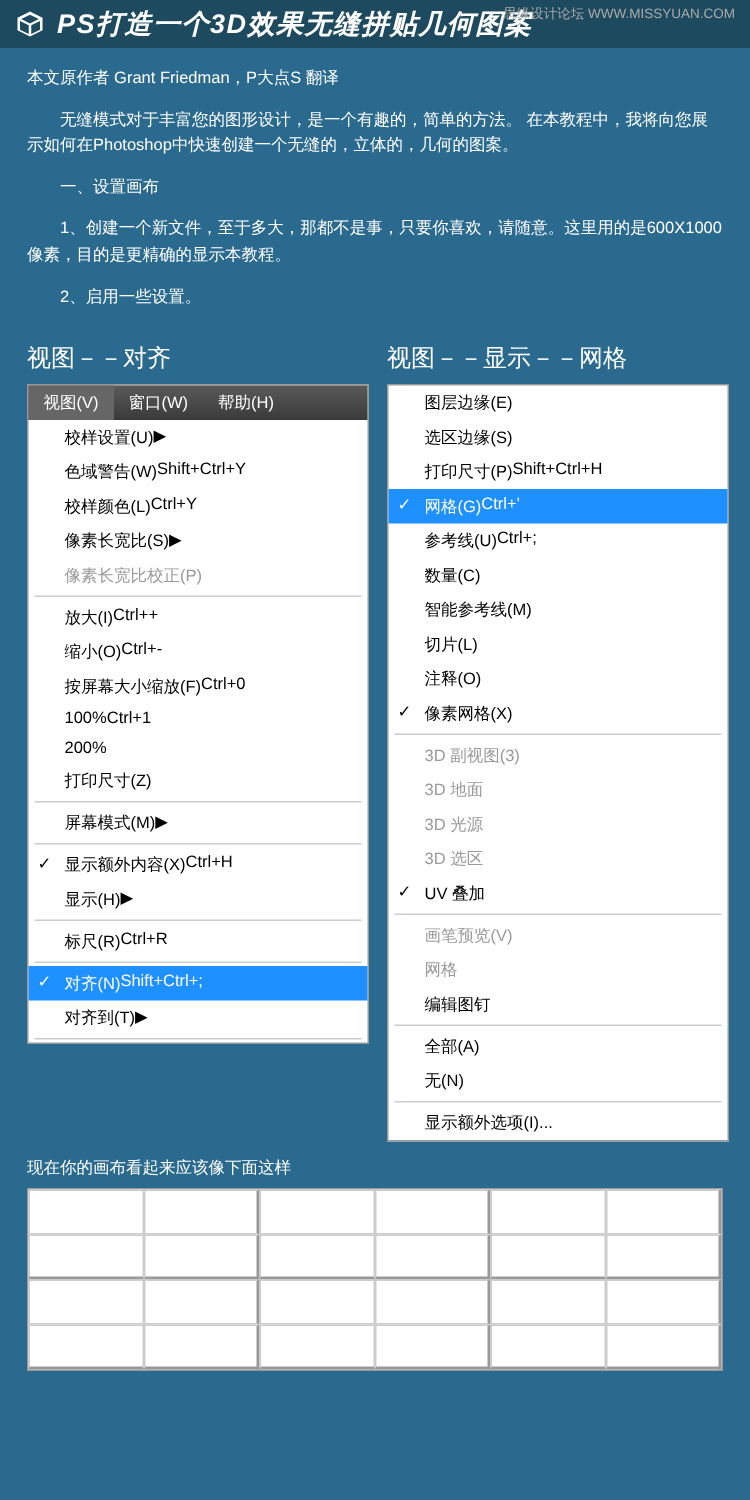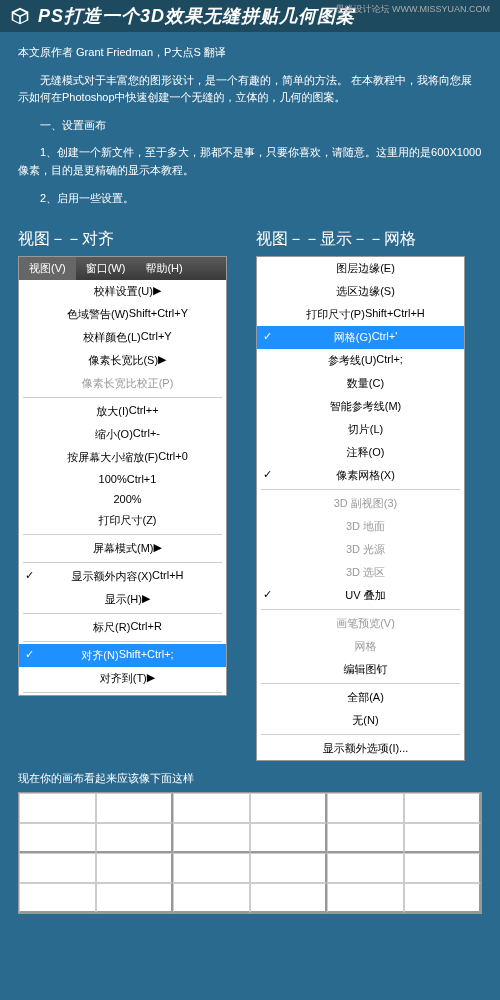--- a/index.html
+++ b/index.html
@@ -6,25 +6,25 @@
 body{width:500px;background:#2b6a8f;color:#fff;font-size:11px}
 .header{background:#1e4a5f;padding:4px 10px;display:flex;align-items:center;gap:8px}
 .logo{width:20px;height:20px}
 .header-title{font-size:18px;font-weight:bold;font-style:italic;letter-spacing:1px}
 .watermark{position:absolute;top:3px;right:10px;color:#aaa;font-size:9px}
 .content{padding:12px 18px}
 .content p{margin-bottom:10px;line-height:1.6}
 .menus{display:flex;gap:12px;padding:0 18px}
 .menu-col{flex:1}
 .menu-label{margin-bottom:6px;font-size:16px}
-.menu{background:#fff;color:#000;border:1px solid #999;font-size:11px;width:209px}
+.menu{background:#fff;color:#000;border:1px solid #999;font-size:11px;width:228px}
 .menubar{background:linear-gradient(#5a5a5a,#3a3a3a);color:#fff;display:flex;padding:0}
 .menubar span{padding:4px 10px}
 .menubar span.sel{background:#666}
-.mi{display:flex;justify-content:center;padding:4px 14px 4px 24px;position:relative;cursor:pointer}
+.mi{display:flex;justify-content:flex-start;padding:4px 14px 4px 24px;position:relative;cursor:pointer}
 .mi.sel{background:#1e90ff;color:#fff}
 .mi.dis{color:#999}
 .mi .chk{position:absolute;left:6px}
 .sep{border-top:1px solid #ccc;margin:2px 4px}
 .gridwrap{padding:10px 18px}
 .grid{background:#fff;border:1px solid #999;display:grid;grid-template-columns:repeat(6,1fr);grid-template-rows:repeat(4,30px)}
 .grid div{border:1px solid #ccc}
 .grid .thick-r{border-right:2px solid #999}
 .grid .thick-b{border-bottom:2px solid #999}
 </style>

